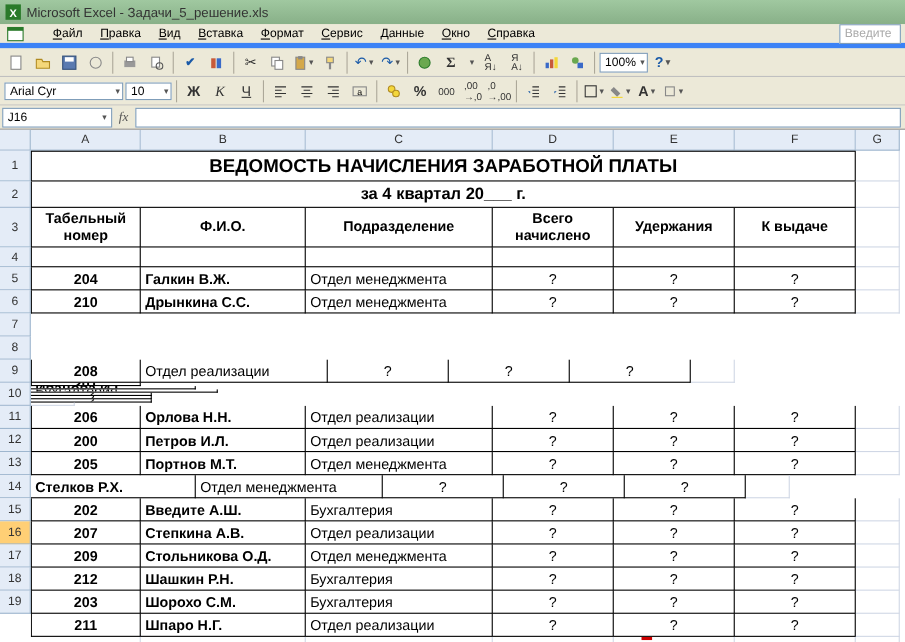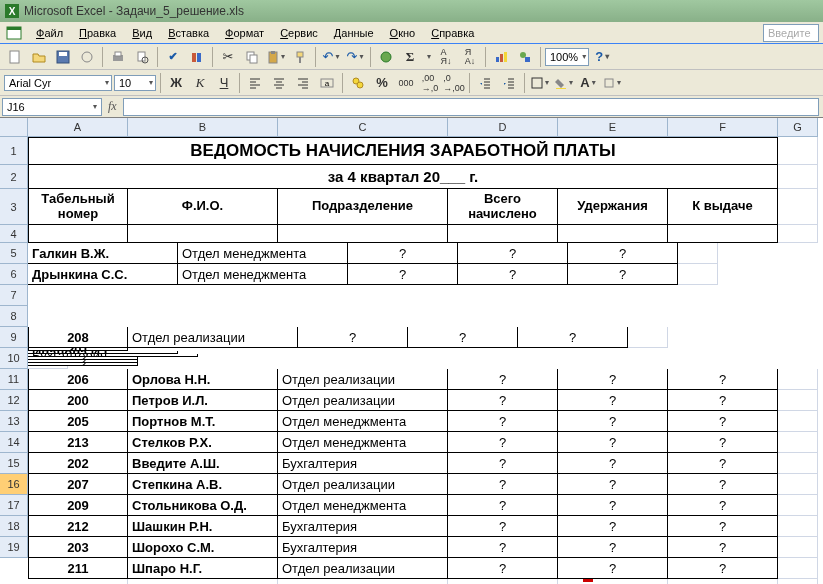--- a/index.html
+++ b/index.html
@@ -24,22 +24,22 @@
   .titlebar .app-icon {
     width: 16px; height: 16px; margin-right: 4px;
     display: inline-flex; align-items: center; justify-content: center;
   }
   .menubar {
     background: #ece9d8;
     height: 22px;
     display: flex;
     align-items: center;
     padding: 0 2px;
-    gap: 2px;
-    border-bottom: 1px solid #3b82f6;
+    gap: 14px;
+    border-bottom: 5px solid #3b82f6;
   }
   .menubar .app-icon2 { width:16px; height:16px; margin:0 4px; }
   .menu-item {
     padding: 2px 8px;
     cursor: default;
     color: #000;
   }
   .menu-item .u { text-decoration: underline; }
   .menu-spacer { flex: 1; }
   .ask-box {
@@ -458,28 +458,30 @@
         <div class="grid-row" style="height: 18px;">
           <div class="cell bordered bl" style="width: 100px; height: 100%;"></div>
           <div class="cell bordered" style="width: 150px; height: 100%;"></div>
           <div class="cell bordered" style="width: 170px; height: 100%;"></div>
           <div class="cell bordered" style="width: 110px; height: 100%;"></div>
           <div class="cell bordered" style="width: 110px; height: 100%;"></div>
           <div class="cell bordered" style="width: 110px; height: 100%;"></div>
           <div class="cell" style="width: 40px; height: 100%;"></div>
         </div>
         <div class="grid-row" style="height: 21px;">
+          <div class="cell num-cell bordered bl" style="width: 100px; height: 100%;">204</div>
           <div class="cell fio-cell bordered" style="width: 150px; height: 100%;">Галкин В.Ж.</div>
           <div class="cell bordered" style="width: 170px; height: 100%;">Отдел менеджмента</div>
           <div class="cell q-cell bordered" style="width: 110px; height: 100%;">?</div>
           <div class="cell q-cell bordered" style="width: 110px; height: 100%;">?</div>
           <div class="cell q-cell bordered" style="width: 110px; height: 100%;">?</div>
           <div class="cell" style="width: 40px; height: 100%;"></div>
         </div>
         <div class="grid-row" style="height: 21px;">
+          <div class="cell num-cell bordered bl" style="width: 100px; height: 100%;">210</div>
           <div class="cell fio-cell bordered" style="width: 150px; height: 100%;">Дрынкина С.С.</div>
           <div class="cell bordered" style="width: 170px; height: 100%;">Отдел менеджмента</div>
           <div class="cell q-cell bordered" style="width: 110px; height: 100%;">?</div>
           <div class="cell q-cell bordered" style="width: 110px; height: 100%;">?</div>
           <div class="cell q-cell bordered" style="width: 110px; height: 100%;">?</div>
           <div class="cell" style="width: 40px; height: 100%;"></div>
         </div>
         <div class="grid-row" style="height: 21px; margin-top: 42px;">
           <div class="cell num-cell bordered bl" style="width: 100px; height: 100%;">208</div>
           <div class="cell bordered" style="width: 170px; height: 100%;">Отдел реализации</div>
@@ -518,21 +520,20 @@
         <div class="grid-row" style="height: 21px;">
           <div class="cell num-cell bordered bl" style="width: 100px; height: 100%;">205</div>
           <div class="cell fio-cell bordered" style="width: 150px; height: 100%;">Портнов М.Т.</div>
           <div class="cell bordered" style="width: 170px; height: 100%;">Отдел менеджмента</div>
           <div class="cell q-cell bordered" style="width: 110px; height: 100%;">?</div>
           <div class="cell q-cell bordered" style="width: 110px; height: 100%;">?</div>
           <div class="cell q-cell bordered" style="width: 110px; height: 100%;">?</div>
           <div class="cell" style="width: 40px; height: 100%;"></div>
         </div>
         <div class="grid-row" style="height: 21px;">
-          <div class="cell num-cell bordered bl" style="width: 100px; height: 100%;">213</div>
           <div class="cell fio-cell bordered" style="width: 150px; height: 100%;">Стелков Р.Х.</div>
           <div class="cell bordered" style="width: 170px; height: 100%;">Отдел менеджмента</div>
           <div class="cell q-cell bordered" style="width: 110px; height: 100%;">?</div>
           <div class="cell q-cell bordered" style="width: 110px; height: 100%;">?</div>
           <div class="cell q-cell bordered" style="width: 110px; height: 100%;">?</div>
           <div class="cell" style="width: 40px; height: 100%;"></div>
         </div>
         <div class="grid-row" style="height: 21px;">
           <div class="cell num-cell bordered bl" style="width: 100px; height: 100%;">202</div>
           <div class="cell fio-cell bordered" style="width: 150px; height: 100%;">Введите А.Ш.</div>

